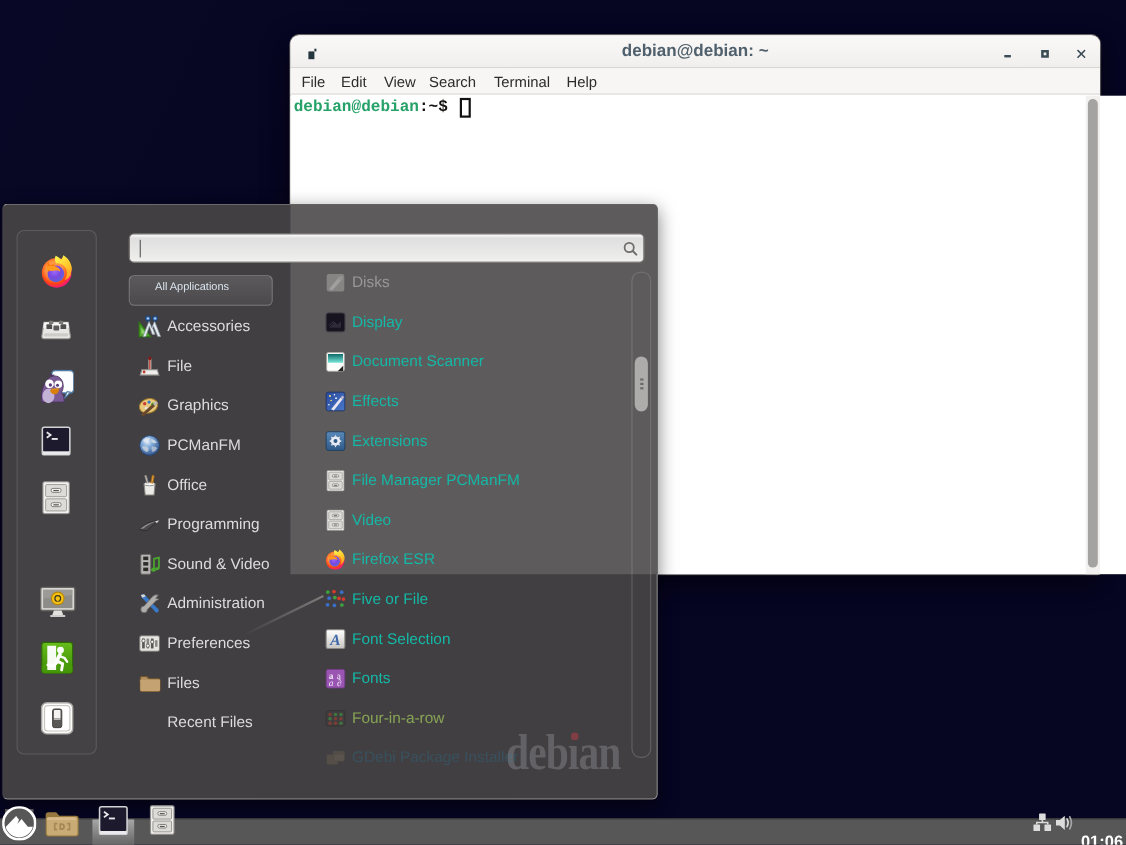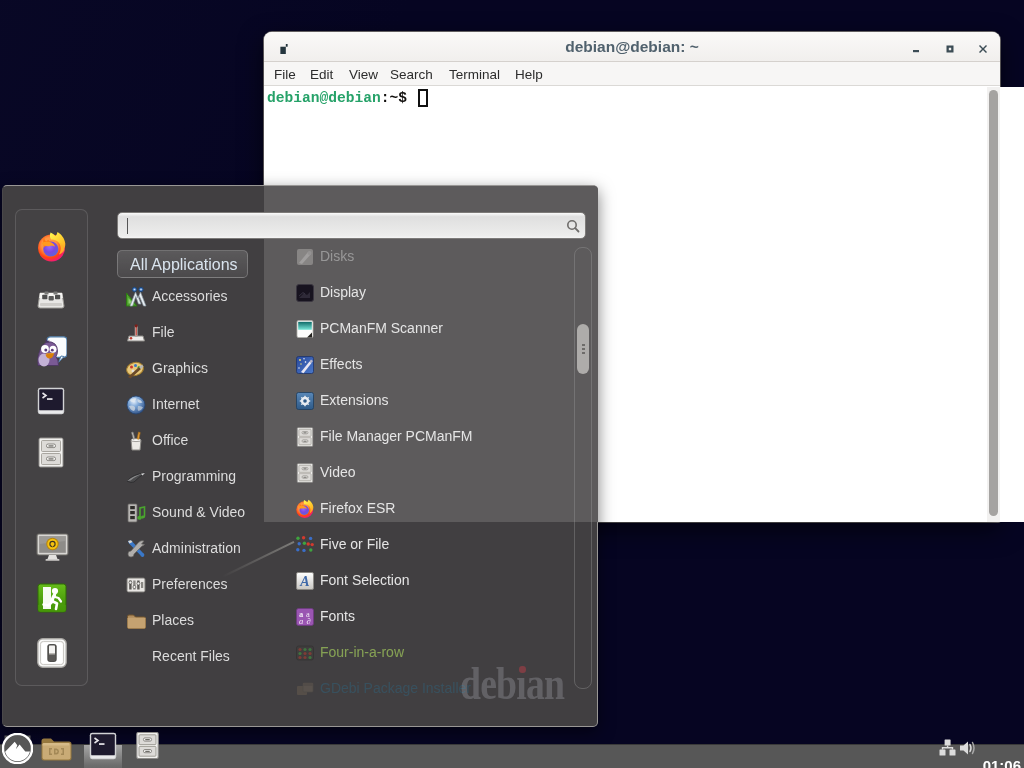--- a/index.html
+++ b/index.html
@@ -43,27 +43,27 @@
   #sidebar { left:12px; top:23px; width:73px; height:477px;
              border:1px solid rgba(255,255,255,0.13); border-radius:7px;
              background:rgba(255,255,255,0.02); }
   #searchbox { left:114px; top:26px; width:469px; height:27px; border-radius:5px;
                border:1px solid #7d7b79;
                background:linear-gradient(#fbfbfb,#dfdfdf 15%,#ededec 90%,#f5f5f5); }
   #searchcur { left:9px; top:5px; width:1px; height:16px; background:#555; }
   #allapps { left:114px; top:64px; width:131px; height:28px; border-radius:5px;
              background:linear-gradient(rgba(255,255,255,0.14),rgba(255,255,255,0.06));
              border:1px solid rgba(255,255,255,0.22); }
-  #allapps span { display:block; text-align:left; padding-left:12px; margin-top:5px; font-size:16px; color:#d9e4ee; }
+  #allapps span { display:block; text-align:left; padding-left:23px; margin-top:5px; font-size:10px; color:#d9e4ee; }
   .cat { left:120px; height:24px; }
   .cat .ci { position:absolute; left:2px; top:0px; width:22px; height:22px; }
   .cat .cl { position:absolute; left:29px; top:2px; font-size:14px; color:#dcdcdc; white-space:nowrap; }
   .app { left:292px; height:22px; }
   .app .ai { position:absolute; left:0px; top:0px; width:20px; height:20px; }
-  .app .al { position:absolute; left:25px; top:1px; font-size:14px; color:#e5e5e5; white-space:nowrap; }
+  .app .al { position:absolute; left:25px; top:1px; font-size:14px; color:#14b8a6; white-space:nowrap; }
   #mscrolltrack { left:571px; top:61px; width:18px; height:442px;
                   border:1px solid rgba(160,160,160,0.35); border-radius:8px; }
   #mscrollthumb { left:2px; top:76px; width:12px; height:50px; background:#aeacaa; border-radius:6px; }
   .grip { position:absolute; left:5px; width:3px; height:2px; background:#6e6c6a; }
   #watermark { left:457px; top:471px; font-family:"Liberation Serif",serif;
                font-size:46px; font-weight:bold; color:#626165; letter-spacing:-1px;
                transform:scaleX(0.82); transform-origin:left top; }
   #wmcover { left:514px; top:479px; width:12px; height:13px; background:#413f41; }
   #wmdot { left:516px; top:480px; width:6.5px; height:6.5px; border-radius:50%; background:#7e3e44; }
   #trail { left:219px; top:390px; width:80px; height:1.6px;
@@ -174,21 +174,21 @@
               <stop offset="40%" stop-color="#7fa8d8"></stop>
               <stop offset="100%" stop-color="#34568a"></stop>
             </radialGradient>
           </defs>
   <circle cx="11" cy="11" r="9" fill="url(#glb)" stroke="#24426e" stroke-width="0.8"></circle>
   <path d="M5 6 Q8 3.5 11.5 4.5 Q10.5 7 8 8 Q5.5 8.5 5 6 Z" fill="#dfe7ee" opacity="0.9"></path>
   <path d="M12.5 5 Q16 5.5 17.5 8.5 Q15 9.5 13 8 Q12 6.5 12.5 5 Z" fill="#d4dde6" opacity="0.85"></path>
   <path d="M4 12 Q7 11 9.5 12.5 Q11 14.5 9 17 Q5.5 16.5 4 12 Z" fill="#cdd6e0" opacity="0.8"></path>
   <path d="M13 12 Q16.5 11.5 18 13.5 Q16.5 16.5 13.5 17 Q12 14.5 13 12 Z" fill="#c2ccd8" opacity="0.75"></path>
 </svg></span>
-      <span class="cl">Internet</span>
+      <span class="cl">PCManFM</span>
     </div>
   <div class="abs cat" style="top:244px;">
       <span class="ci"><svg width="22" height="22" viewBox="0 0 22 22">
   <path d="M6 10 L16 10 L15 20 L7 20 Z" fill="#eceae6" stroke="#8a8884" stroke-width="1"></path>
   <ellipse cx="11" cy="10" rx="5" ry="1.6" fill="#f8f7f5" stroke="#8a8884" stroke-width="0.8"></ellipse>
   <path d="M8.5 9.5 L6.5 2.5 L8 2 L10 9.3" fill="#c8c6c2" stroke="#7a7874" stroke-width="0.7"></path>
   <path d="M12 9.3 L13.5 2 L15.2 2.6 L13.8 9.6" fill="#e8a03a" stroke="#a06a1a" stroke-width="0.7"></path>
 </svg></span>
       <span class="cl">Office</span>
     </div>
@@ -232,21 +232,21 @@
   <circle cx="13.4" cy="9.5" r="1.5" fill="#f2f1ef" stroke="#4a4844" stroke-width="0.6"></circle>
 </svg></span>
       <span class="cl">Preferences</span>
     </div>
   <div class="abs cat" style="top:424px;">
       <span class="ci"><svg width="22" height="22" viewBox="0 0 22 22">
   <path d="M2.5 6.5 Q2.5 5 4 5 L8.5 5 L10.5 7 L19 7 Q20.5 7 20.5 8.5 L20.5 17 Q20.5 18.5 19 18.5 L4 18.5 Q2.5 18.5 2.5 17 Z" fill="#b08d5e" stroke="#73552c" stroke-width="1"></path>
   <path d="M2.5 9 L20.5 9 L20.5 8 L2.5 8 Z" fill="#8a6a3a" opacity="0.5"></path>
   <path d="M2.5 8.5 Q2.5 7.8 3.5 7.8 L20.5 7.8 L20.5 17 Q20.5 18.5 19 18.5 L4 18.5 Q2.5 18.5 2.5 17 Z" fill="#c4a271"></path>
 </svg></span>
-      <span class="cl">Places</span>
+      <span class="cl">Files</span>
     </div>
   <div class="abs cat" style="top:460px;">
       <span class="cl">Recent Files</span>
     </div>
 
   <div class="abs app" style="top:61px; opacity:0.55;">
       <span class="ai"><svg width="20" height="20" viewBox="0 0 20 20">
   <rect x="2" y="2" width="16" height="16" rx="2" fill="#aaa8a6"></rect>
   <path d="M4 16 L13 5 L16 7 L7 17 Z" fill="#d8d6d4"></path>
   <circle cx="14.5" cy="6" r="2" fill="#c4c2c0"></circle>
@@ -266,21 +266,21 @@
   <defs>
             <linearGradient id="scn" x1="0" y1="0" x2="0" y2="1">
     <stop offset="0%" stop-color="#0e6a68"></stop>
               <stop offset="100%" stop-color="#7ae8da"></stop>
             </linearGradient>
           </defs>
   <rect x="2" y="1.5" width="16" height="17" rx="1.5" fill="#fdfdfc" stroke="#b0aeaa" stroke-width="0.8"></rect>
   <rect x="3.2" y="2.8" width="13.6" height="8" fill="url(#scn)"></rect>
   <path d="M12 18.5 L17 13.5 L17 18.5 Z" fill="#23211e"></path>
 </svg></span>
-      <span class="al">PCManFM Scanner</span>
+      <span class="al">Document Scanner</span>
     </div>
   <div class="abs app" style="top:169px;">
       <span class="ai"><svg width="20" height="20" viewBox="0 0 20 20">
   <defs>
             <linearGradient id="eff" x1="0" y1="0" x2="1" y2="1">
     <stop offset="0%" stop-color="#2a4a9e"></stop>
               <stop offset="100%" stop-color="#4a78c8"></stop>
             </linearGradient>
           </defs>
   <rect x="1.5" y="1.5" width="17" height="17" rx="2" fill="url(#eff)" stroke="#1e3468" stroke-width="0.8"></rect>

